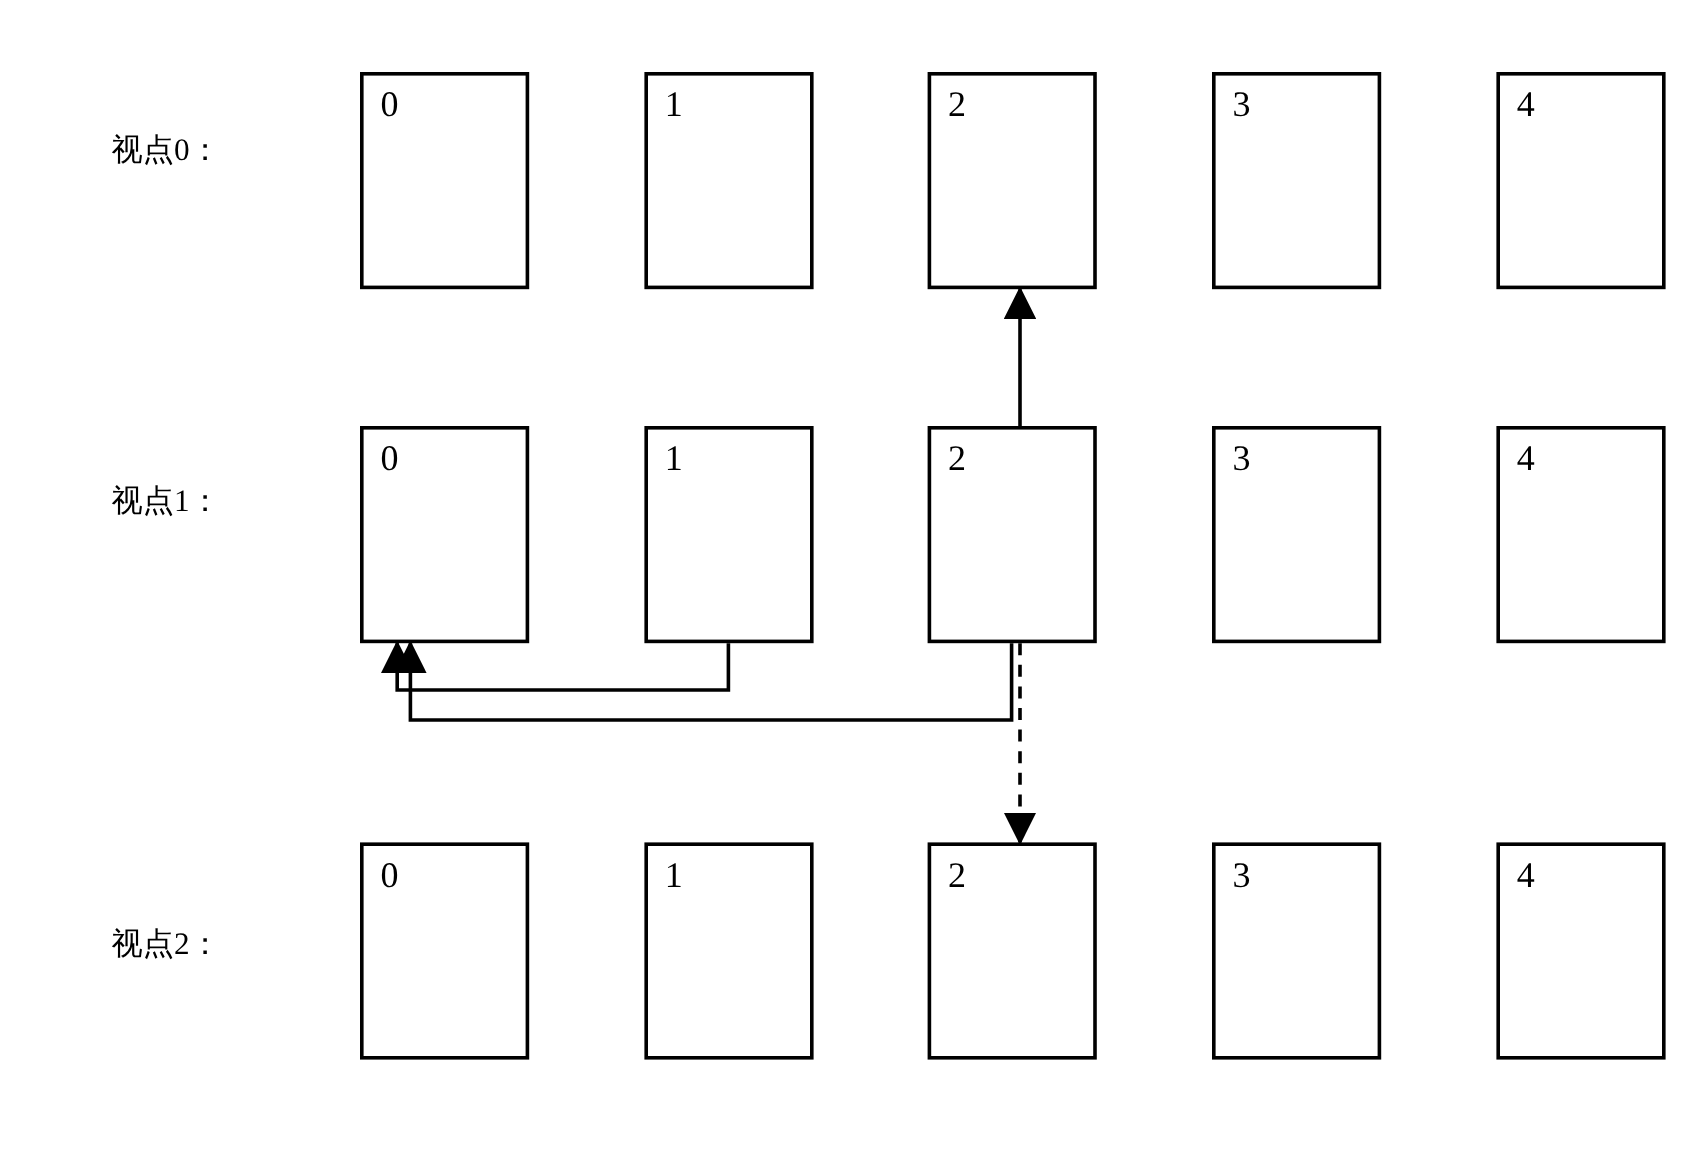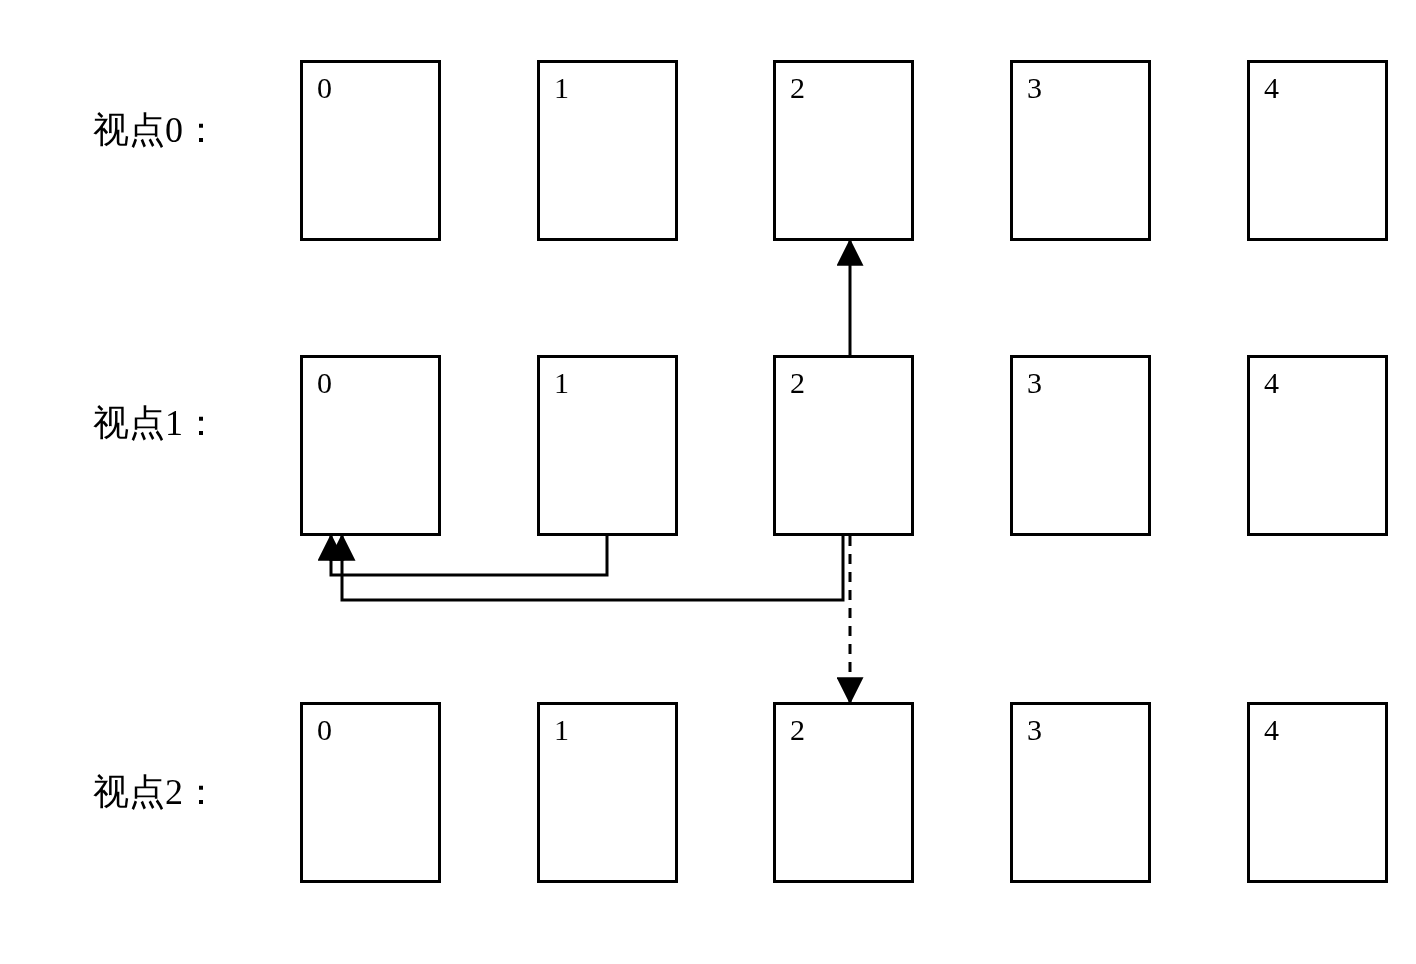--- a/index.html
+++ b/index.html
@@ -11,21 +11,21 @@
     font-family: "SimSun", "Songti SC", "Times New Roman", serif;
     color: #000000;
   }
   .canvas {
     position: relative;
     width: 1416px;
     height: 964px;
   }
   .row-label {
     position: absolute;
-    font-size: 36px;
+    font-size: 26px;
     line-height: 1;
     white-space: nowrap;
   }
   .frame {
     position: absolute;
     border: 3px solid #000;
     box-sizing: border-box;
     background: #fff;
   }
   .frame .num {

